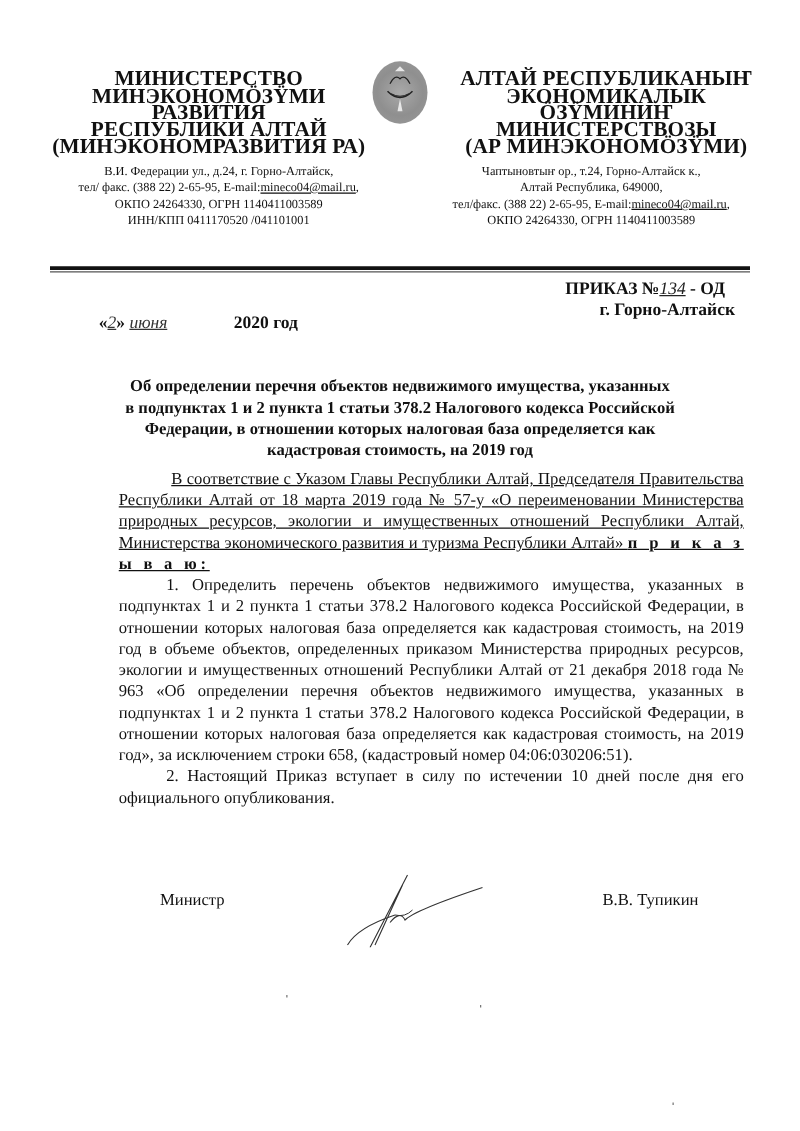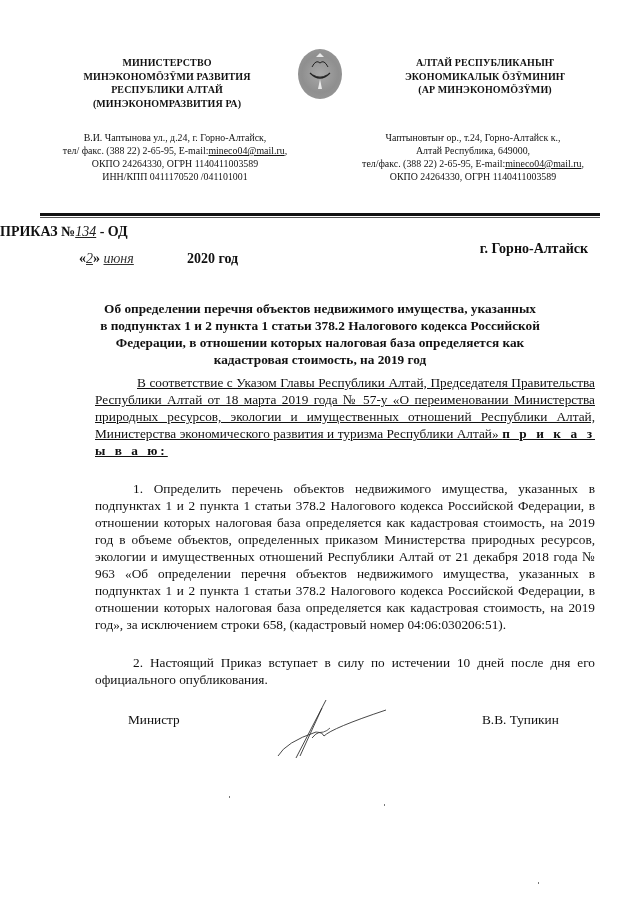--- a/index.html
+++ b/index.html
@@ -1,41 +1,41 @@
 <!DOCTYPE html>
 <html><head>
 <meta charset="utf-8">
 <style>
   html, body { margin:0; padding:0; background:#ffffff; }
   body { width:640px; height:905px; position:relative; overflow:hidden;
          font-family:"Liberation Serif", "DejaVu Serif", serif; color:#111; }
   .abs { position:absolute; }
-  .hdr-block { text-align:center; font-weight:bold; font-size:10px; line-height:13.6px; letter-spacing:0.1px;font-family:Liberation Serif, serif; }
+  .hdr-block { text-align:center; font-weight:bold; font-size:17px; line-height:13.6px; letter-spacing:0.1px;font-family:Liberation Serif, serif; }
   .hdr-left { left:40px; top:56px; width:254px; }
   .hdr-right { left:358px; top:56px; width:254px; }
   .addr { text-align:center; font-size:9.9px; line-height:13px; }
   .addr-left { left:30px; top:131px; width:290px; }
   .addr-right { left:328px; top:131px; width:290px; }
   .addr u { text-decoration:underline; }
   .emblem { left:298px; top:49px; width:44px; height:50px; border-radius:50%;
             background: radial-gradient(circle at 50% 50%, #a9a9a9 0%, #8f8f8f 55%, #9b9b9b 100%); }
   .emblem svg { position:absolute; left:0; top:0; }
   .rule { left:40px; top:213px; width:560px; }
   .rule .thick { height:3px; background:#111; }
   .rule .thin { height:1px; background:#555; margin-top:1px; }
-  .order-title { left:0; top:224px; width:580px; text-align:left; font-weight:bold; font-size:14px; }
+  .order-title { left:0; top:224px; width:580px; text-align:right; font-weight:bold; font-size:14px; }
   .order-title .num { font-family:"Liberation Serif", serif; font-style:italic; font-weight:normal; text-decoration:underline; color:#222; }
   .date-line { left:79px; top:251px; font-size:14px; font-weight:bold; }
   .date-line .hand { font-style:italic; font-weight:normal; text-decoration:underline; color:#333; }
   .city { right:52px; top:241px; font-size:14px; font-weight:bold; }
   .subject { left:100px; top:300px; width:440px; text-align:center; font-weight:bold; font-size:13.3px; line-height:17px; }
   .body { left:95px; top:374px; width:500px; font-size:13.3px; line-height:17px; text-align:justify; }
   .body p { margin:0; }
   .body .indent { text-indent:42px;text-decoration:underline; }
-  .body .indent2 { text-indent:38px;margin-top:21px; }
+  .body .indent2 { text-indent:38px; }
   .spaced { font-weight:bold; letter-spacing:3px; }
   .sign-title { left:128px; top:712px; font-size:13.3px; }
   .sign-name { left:482px; top:712px; font-size:13.3px; }
   .signature { left:276px; top:698px; }
   .speck { width:1px; height:2px; background:#777; }
 </style>
 </head>
 <body>
 
 <div class="abs hdr-block hdr-left">
@@ -51,25 +51,26 @@
     <path d="M12 24 Q22 34 32 24" fill="none" stroke="#222" stroke-width="1.2"></path>
     <path d="M15 26 Q22 30 29 26" fill="none" stroke="#222" stroke-width="0.8"></path>
     <path d="M22 30 L20 40 L24 40 Z" fill="#e8e8e8"></path>
     <path d="M18 8 L22 4 L26 8" fill="#e8e8e8"></path>
   </svg>
 </div>
 
 <div class="abs hdr-block hdr-right">
   <div>АЛТАЙ РЕСПУБЛИКАНЫҤ</div>
   <div>ЭКОНОМИКАЛЫК ÖЗŸМИНИҤ</div>
+  <div>МИНИСТЕРСТВОЗЫ</div>
   <div>(АР МИНЭКОНОМÖЗŸМИ)</div>
 </div>
 
 <div class="abs addr addr-left">
-  <div>В.И. Чаптынова ул., д.24, г. Горно-Алтайск,</div>
+  <div>В.И. Федерации ул., д.24, г. Горно-Алтайск,</div>
   <div><span>тел/ факс. (388 22) 2-65-95, E-mail:</span><u>mineco04@mail.ru</u><span>,</span></div>
   <div>ОКПО 24264330, ОГРН 1140411003589</div>
   <div>ИНН/КПП  0411170520 /041101001</div>
 </div>
 
 <div class="abs addr addr-right">
   <div>Чаптыновтыҥ ор., т.24, Горно-Алтайск к.,</div>
   <div>Алтай Республика, 649000,</div>
   <div><span>тел/факс. (388 22) 2-65-95, E-mail:</span><u>mineco04@mail.ru</u><span>,</span></div>
   <div>ОКПО 24264330, ОГРН 1140411003589</div>

